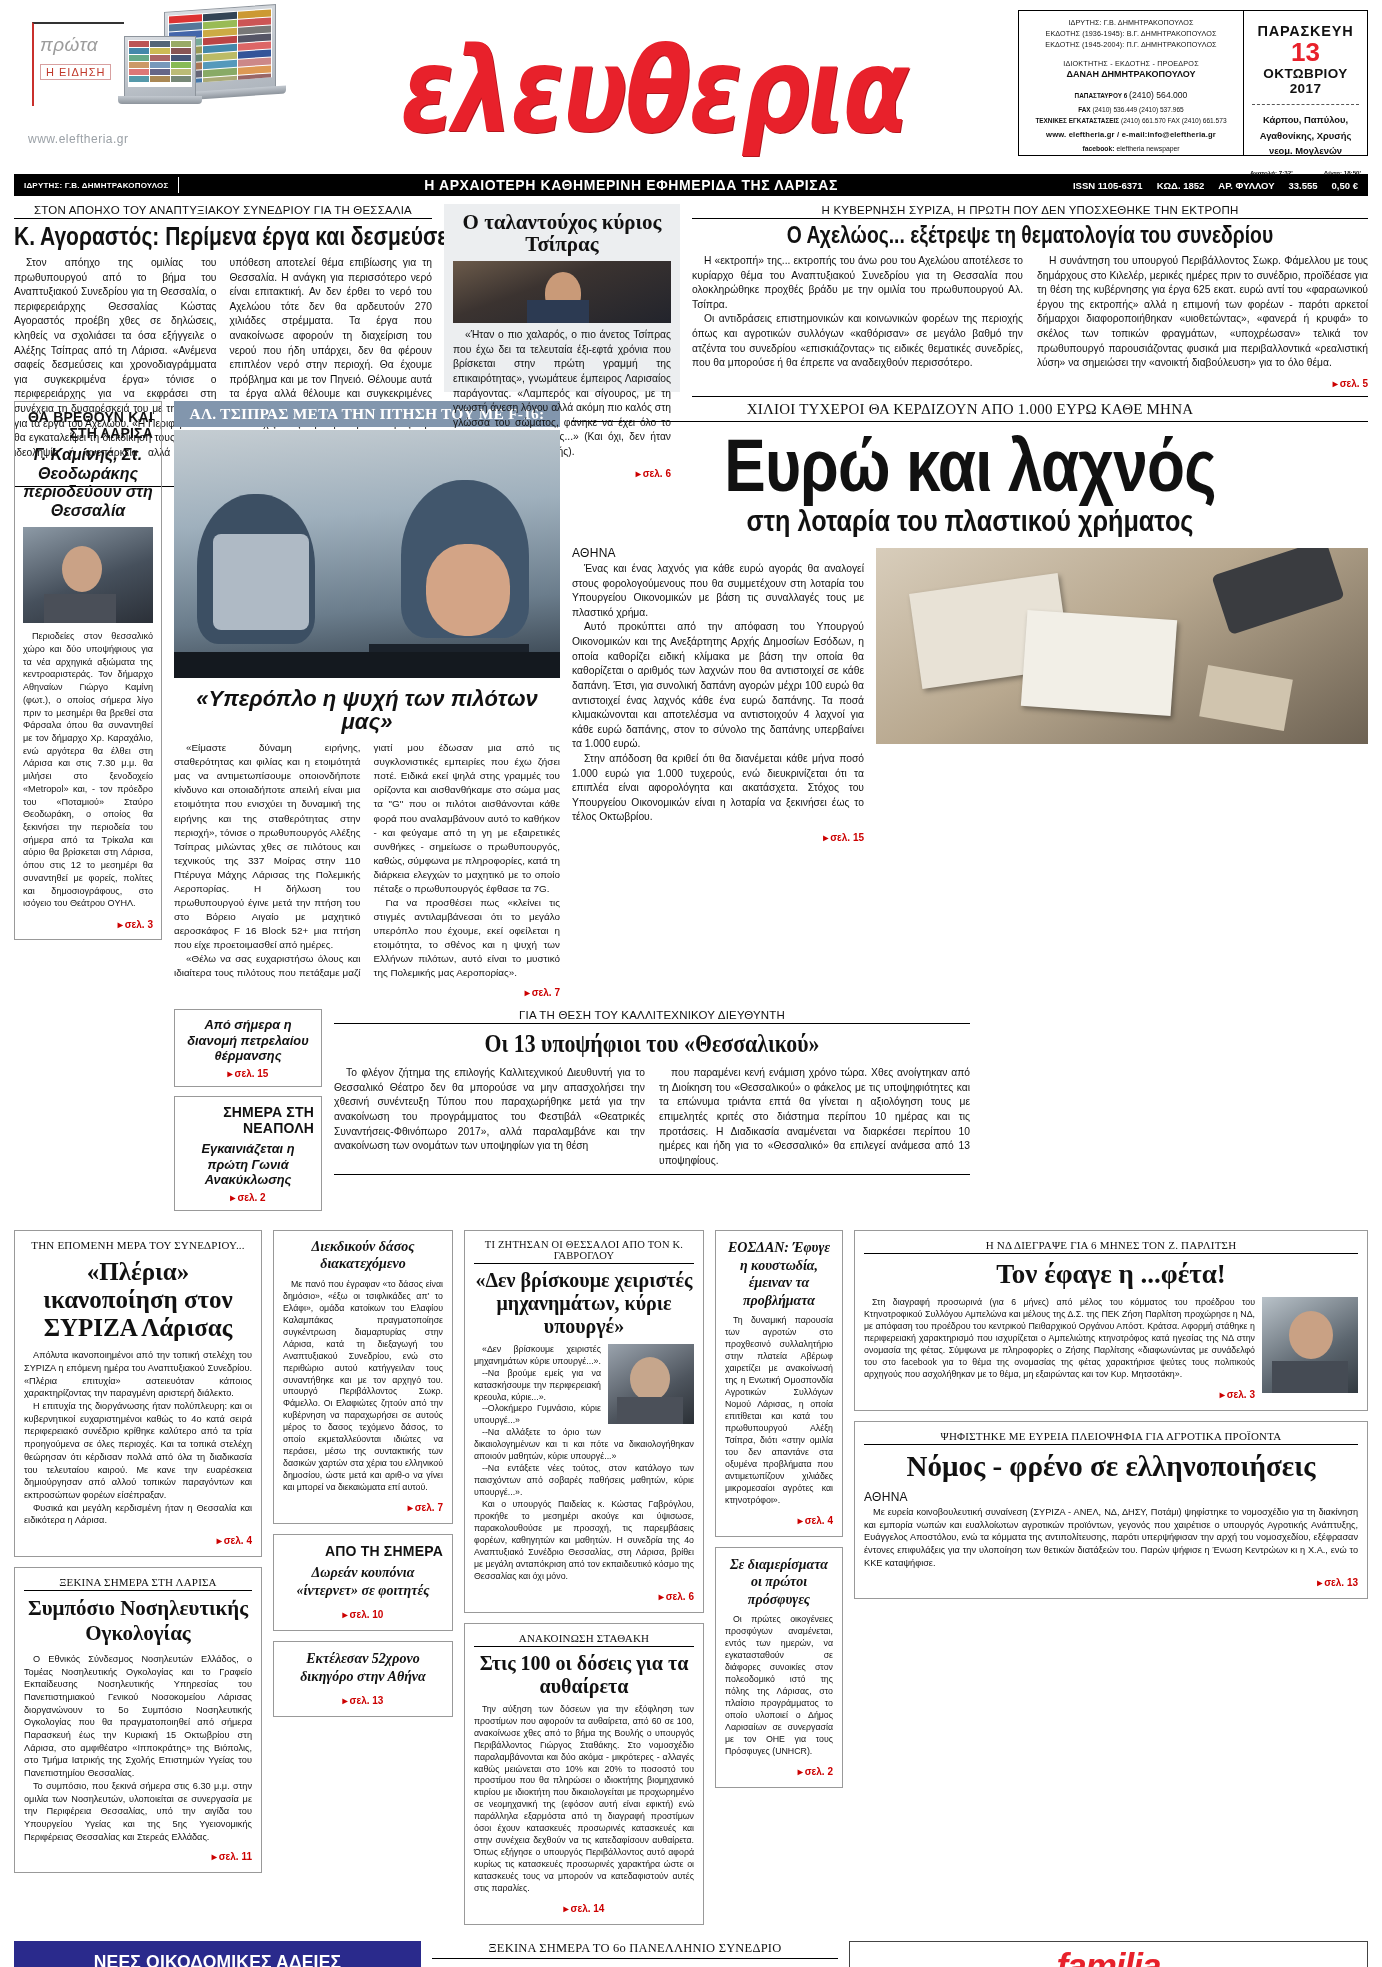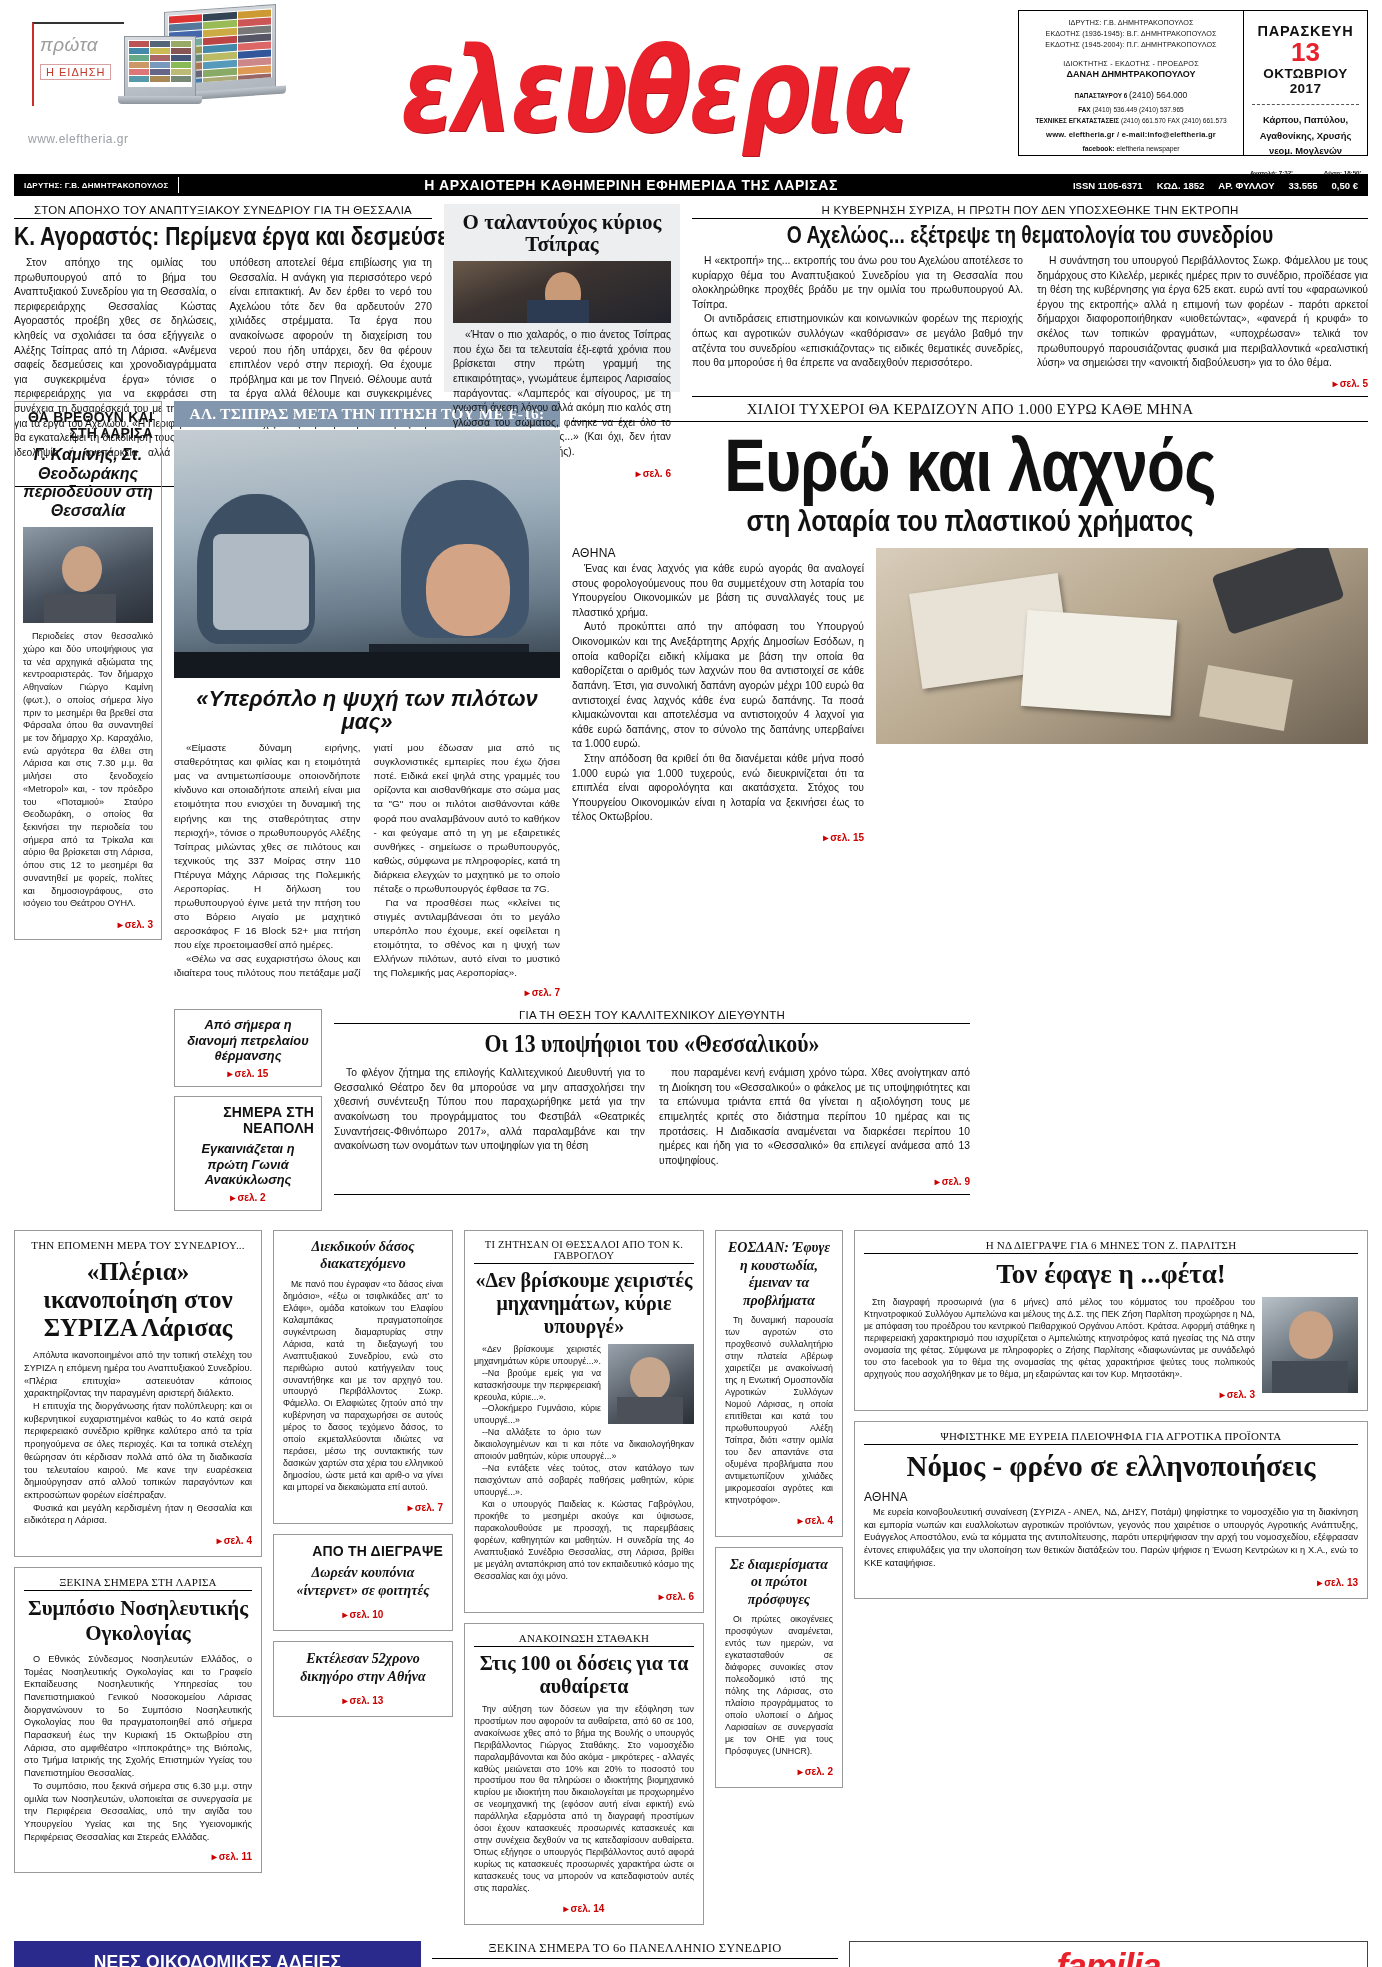--- a/index.html
+++ b/index.html
@@ -427,21 +427,20 @@
         <span class="ref">σελ. 2</span>
       </div>
     </div>
     <div class="cand" style="max-width:636px">
       <div class="kicker">ΓΙΑ ΤΗ ΘΕΣΗ ΤΟΥ ΚΑΛΛΙΤΕΧΝΙΚΟΥ ΔΙΕΥΘΥΝΤΗ</div>
       <div class="h1 hl-cond" style="transform-origin:center center;text-align:center;font-size:26px;font-weight:bold;margin:4px 0 7px">Οι 13 υποψήφιοι του «Θεσσαλικού»</div>
       <div class="cols body-txt">
         <p>Το φλέγον ζήτημα της επιλογής Καλλιτεχνικού Διευθυντή για το Θεσσαλικό Θέατρο δεν θα μπορούσε να μην απασχολήσει την χθεσινή συνέντευξη Τύπου που παραχωρήθηκε μετά για την ανακοίνωση του προγράμματος του Φεστιβάλ «Θεατρικές Συναντήσεις-Φθινόπωρο 2017», αλλά παραλαμβάνε και την ανακοίνωση των ονομάτων των υποψηφίων για τη θέση</p>
         <p>που παραμένει κενή ενάμιση χρόνο τώρα. Χθες ανοίγτηκαν από τη Διοίκηση του «Θεσσαλικού» ο φάκελος με τις υποψηφιότητες και τα επώνυμα τριάντα επτά θα γίνεται η αξιολόγηση τους με επιμελητές κριτές στο διάστημα περίπου 10 ημέρας και τις προτάσεις. Η Διαδικασία αναμένεται να διαρκέσει περίπου 10 ημέρες και ήδη για το «Θεσσαλικό» θα επιλεγεί ανάμεσα από 13 υποψηφίους.</p>
       </div>
-      <div style="text-align:right;margin-top:2px"><span class="ref">σελ. 9</span></div>
       <div class="rule"></div>
     </div>
   </div>
 
   <div class="row4">
 
     <div class="c1">
       <div class="blk">
         <div class="kicker noline serif" style="font-size:11px">ΤΗΝ ΕΠΟΜΕΝΗ ΜΕΡΑ ΤΟΥ ΣΥΝΕΔΡΙΟΥ...</div>
         <h3 class="h-plevria">«Πλέρια» ικανοποίηση στον ΣΥΡΙΖΑ Λάρισας</h3>
@@ -467,21 +466,21 @@
     <div class="c2">
       <div class="blk">
         <h3 class="h-diek">Διεκδικούν δάσος διακατεχόμενο</h3>
         <div class="xs" style="margin-top:6px">
           <p>Με πανό που έγραφαν «το δάσος είναι δημόσιο», «έξω οι τσιφλικάδες απ' το Ελάφι», ομάδα κατοίκων του Ελαφίου Καλαμπάκας πραγματοποίησε συγκέντρωση διαμαρτυρίας στην Λάρισα, κατά τη διεξαγωγή του Αναπτυξιακού Συνεδρίου, ενώ στο περιθώριο αυτού κατήγγειλαν τους συναντήθηκε και με τον αρχηγό του. υπουργό Περιβάλλοντος Σωκρ. Φάμελλο. Οι Ελαφιώτες ζητούν από την κυβέρνηση να παραχωρήσει σε αυτούς μέρος το δασος τεχόμενο δάσος, το οποίο εκμεταλλεύονται ιδιώτες να περάσει, μέσω της συντακτικής των δασικών χαρτών στα χέρια του ελληνικού δημοσίου, ώστε μετά και αριθ-ο να γίνει και μπορεί να διεκαιώματα επί αυτού.</p>
         </div>
         <div style="text-align:right;margin-top:3px"><span class="ref">σελ. 7</span></div>
       </div>
 
       <div class="blk" style="text-align:center">
-        <div class="kam-kick">ΑΠΟ ΤΗ ΔΙΕΓΡΑΨΕ</div>
+        <div class="kam-kick">ΑΠΟ ΤΗ ΣΗΜΕΡΑ</div>
         <h3 class="h-dorean">Δωρεάν κουπόνια «ίντερνετ» σε φοιτητές</h3>
         <div style="margin-top:5px"><span class="ref">σελ. 10</span></div>
       </div>
 
       <div class="blk" style="text-align:center">
         <h3 class="h-ektel">Εκτέλεσαν 52χρονο δικηγόρο στην Αθήνα</h3>
         <div style="margin-top:5px"><span class="ref">σελ. 13</span></div>
       </div>
     </div>
 

